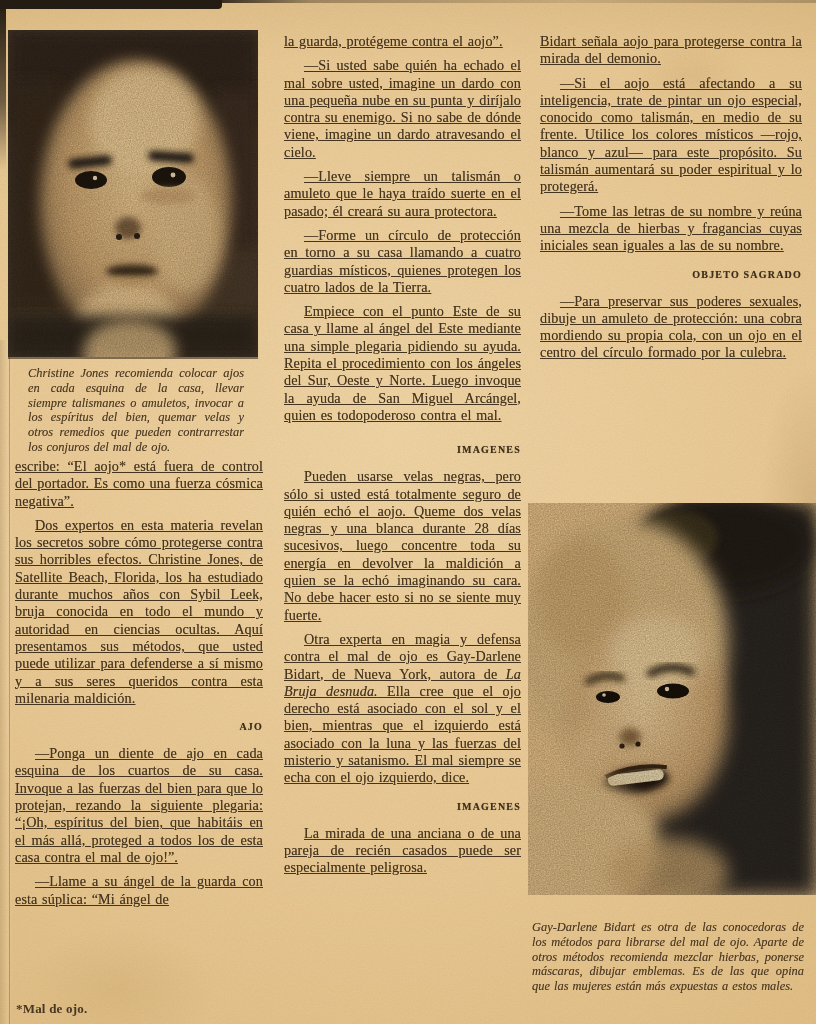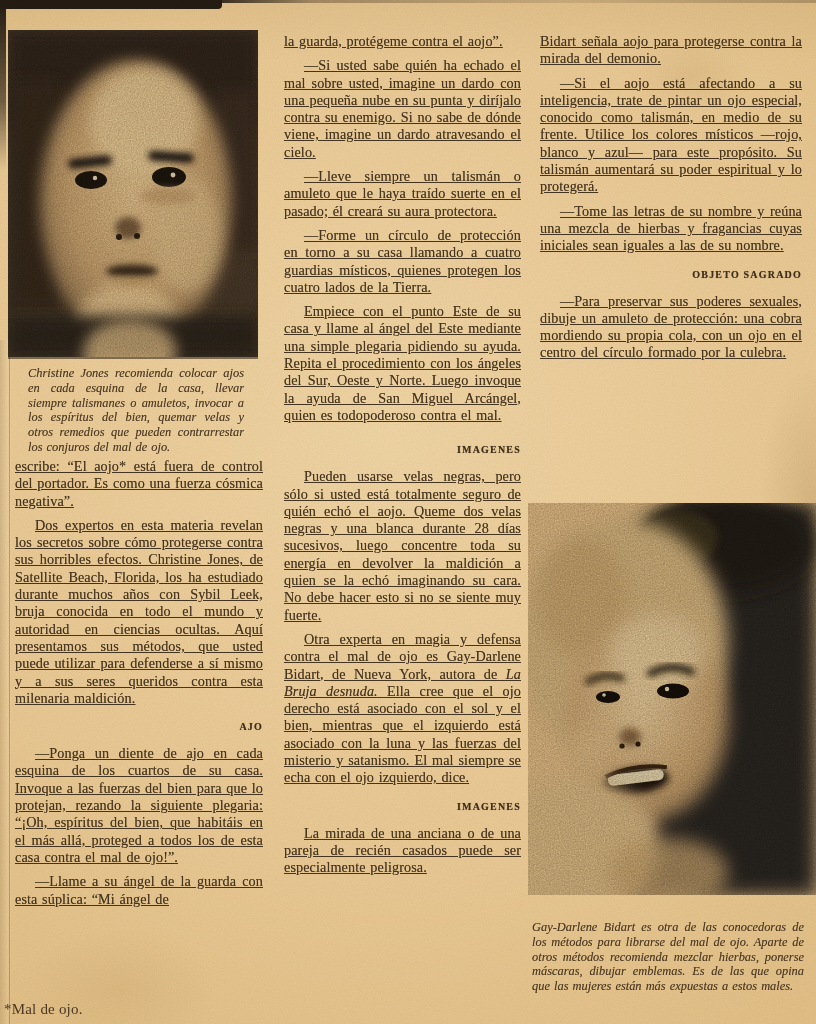--- a/index.html
+++ b/index.html
@@ -27,21 +27,21 @@
   .col{position:absolute;color:#46351f;}
   p.body{font-size:14.2px;line-height:17.3px;text-align:justify;margin:0 0 7px 0;
     text-indent:20px;letter-spacing:.1px;word-spacing:1px;
     text-shadow:0 0 .6px rgba(70,53,31,.55);text-decoration:underline;}
   p.body.noindent{text-indent:0;}
   .heading{font-size:10px;font-weight:bold;text-align:right;letter-spacing:1.2px;
     color:#41301b;margin:14px 0 13px 0;text-shadow:0 0 .7px rgba(65,48,27,.6);}
   .heading.sp-top{margin-top:20px;}
   .caption{position:absolute;font-style:italic;font-size:12.4px;line-height:14.8px;
     color:#4e3b25;text-align:justify;word-spacing:1px;text-shadow:0 0 .5px rgba(78,59,37,.5);}
-  .footnote{position:absolute;left:4px;top:1001px;font-size:15px;font-weight:normal;
+  .footnote{position:absolute;left:16px;top:1001px;font-size:13px;font-weight:bold;
     color:#4a3822;letter-spacing:.2px;}
   .italic{font-style:italic;}
   .photo{position:absolute;display:block;}
   .photo svg{display:block;width:100%;height:100%;}
   .photo1-frame{box-shadow:0 2px 0 rgba(40,30,18,.55), inset 0 0 0 1px rgba(40,30,18,.3);}
 </style>
 </head>
 <body>
 
 <div class="page">

